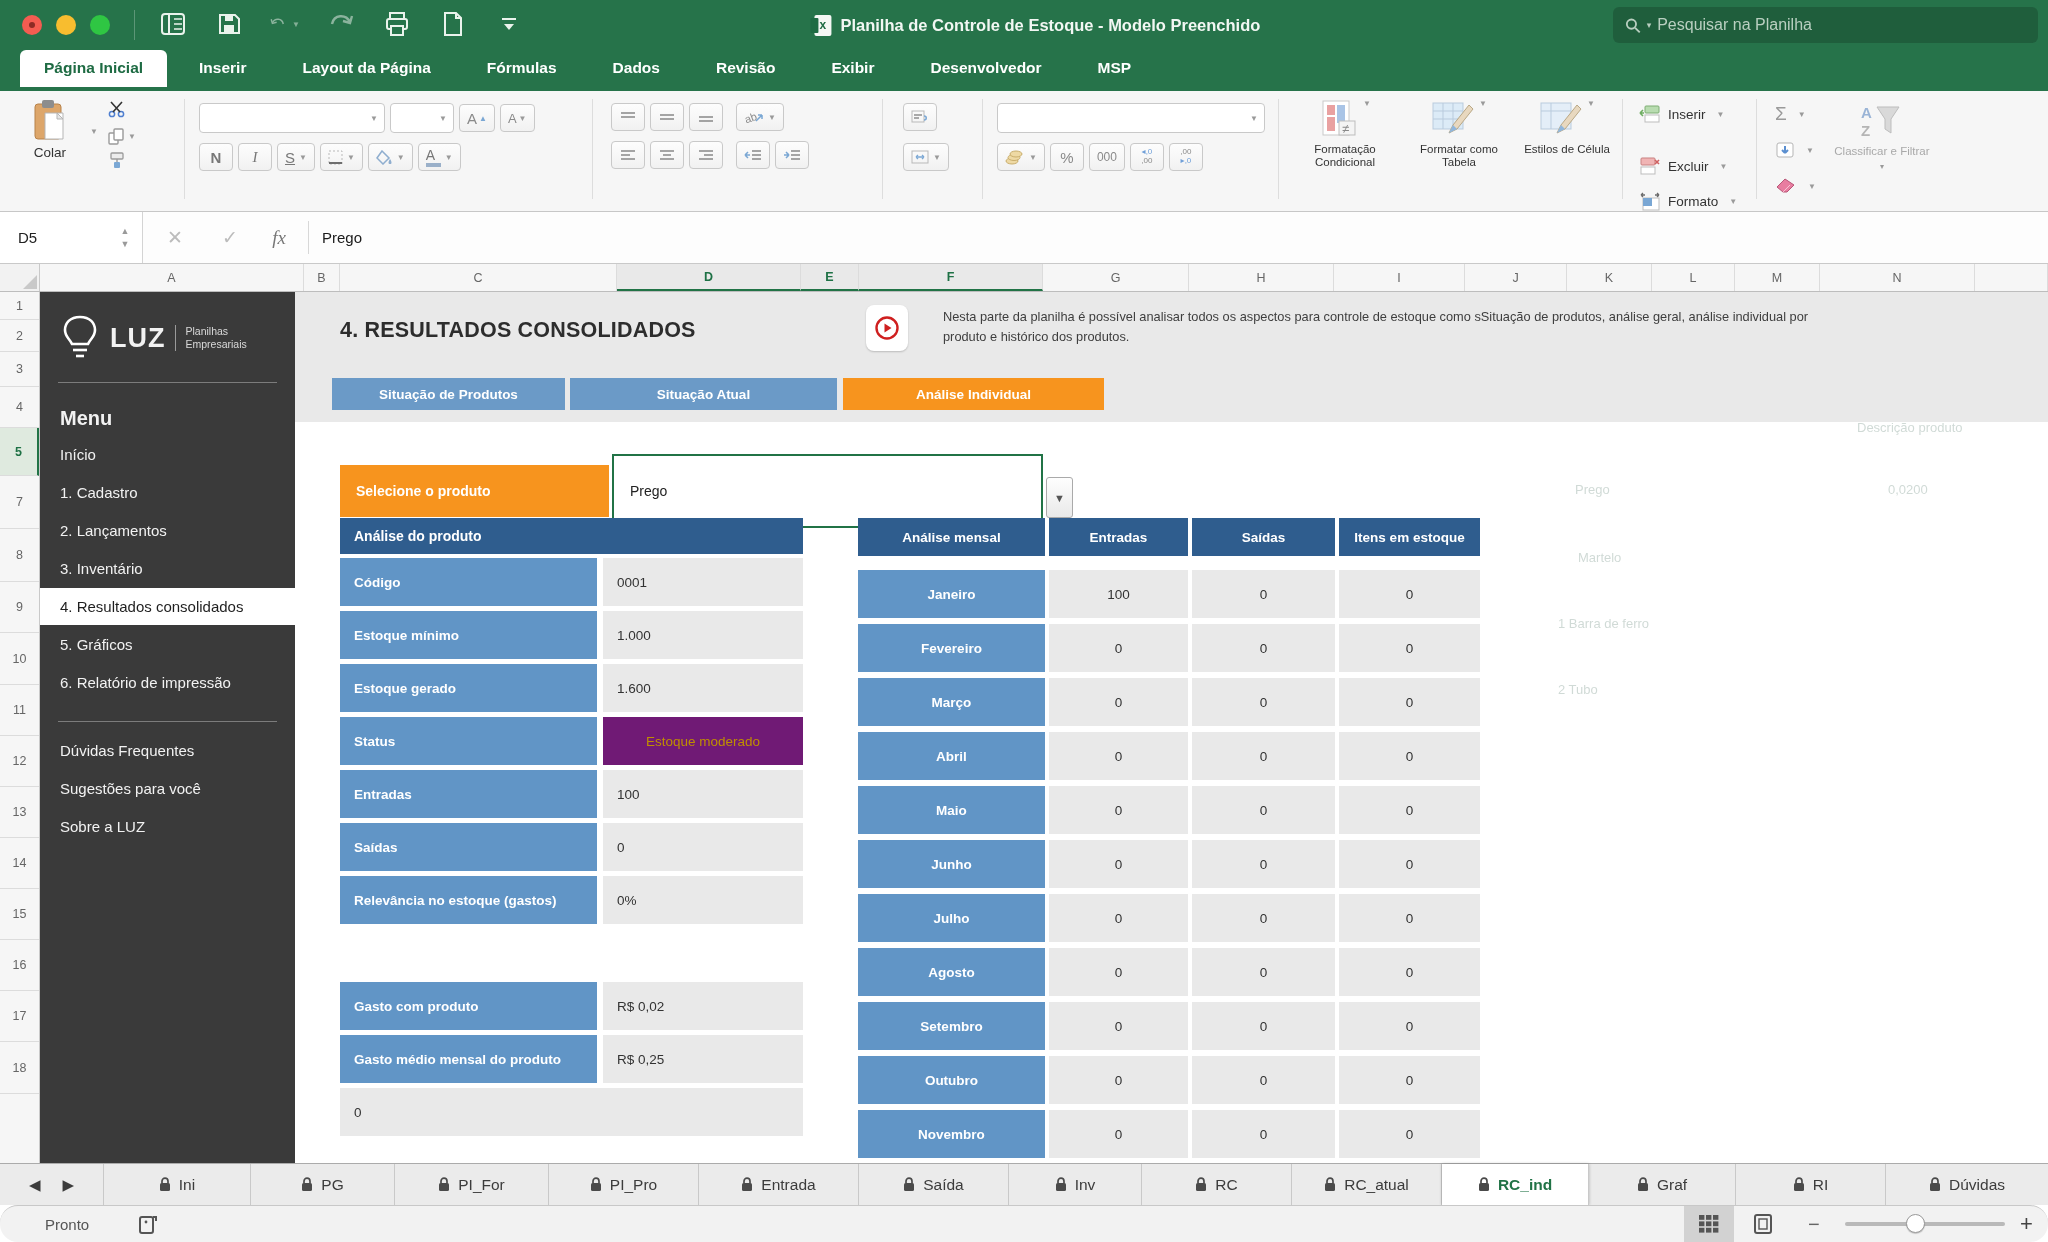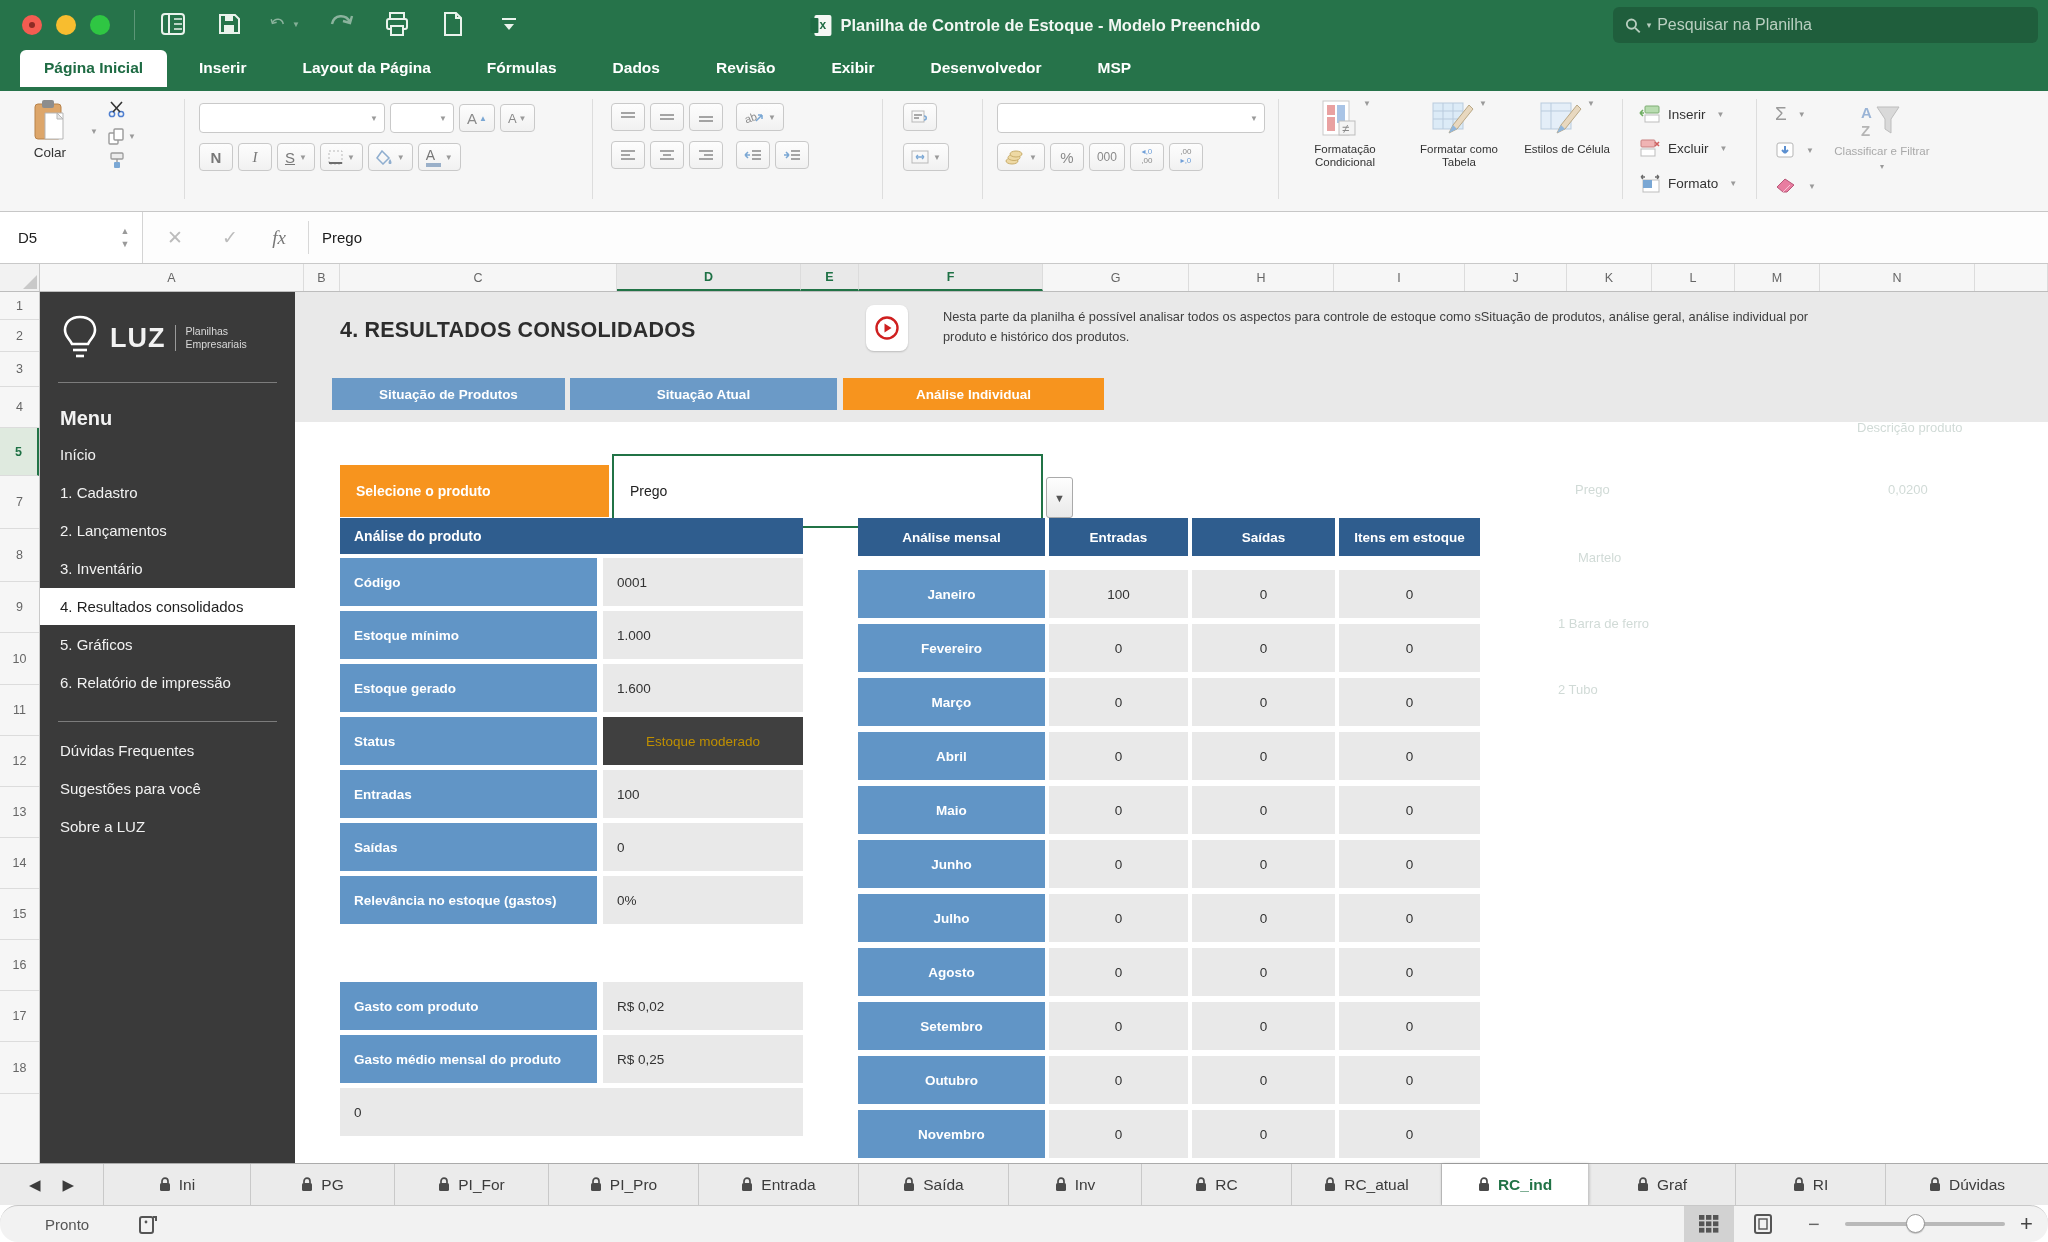--- a/index.html
+++ b/index.html
@@ -98,21 +98,21 @@
 
   .sel-label { position:absolute; left:340px; top:173px; width:269px; height:52px; background:#f7941e; color:#fff; font-size:14px; font-weight:bold; display:flex; align-items:center; padding-left:16px; }
   .sel-cell { position:absolute; left:612px; top:162px; width:431px; height:74px; background:#fff; border:2px solid #217346; display:flex; align-items:center; padding-left:16px; font-size:14px; color:#222; }
   .sel-handle { position:absolute; right:-5px; bottom:-5px; width:9px; height:9px; background:#217346; border:1px solid #fff; }
   .sel-dd { position:absolute; left:1046px; top:185px; width:27px; height:41px; background:linear-gradient(#fefefe,#e9e9e9); border:1px solid #aaa; border-radius:3px; display:flex; align-items:center; justify-content:center; color:#555; font-size:11px; }
 
   .pt-title { position:absolute; left:340px; top:226px; width:463px; height:36px; background:#2f5d8e; color:#fff; font-size:14px; font-weight:bold; display:flex; align-items:center; padding-left:14px; }
   .prow { position:absolute; left:340px; width:463px; height:48px; display:flex; gap:6px; }
   .pl { flex:0 0 257px; background:#6195c6; color:#fff; font-size:13.5px; font-weight:bold; display:flex; align-items:center; padding-left:14px; }
   .pv { flex:1; background:#e9e9e9; color:#333; font-size:13.5px; display:flex; align-items:center; padding-left:14px; }
-  .prow.status .pv { background:#404040; color:#bf8f00; justify-content:center; padding-left:0; }
+  .prow.status .pv { background:#701a75; color:#bf8f00; justify-content:center; padding-left:0; }
 
   .mhead { position:absolute; top:226px; height:38px; background:#2f5d8e; color:#fff; font-size:13.5px; font-weight:bold; display:flex; align-items:center; justify-content:center; }
   .mrow { position:absolute; left:858px; width:622px; height:48px; display:flex; gap:4px; }
   .mc { background:#6195c6; color:#fff; font-size:13.5px; font-weight:bold; display:flex; align-items:center; justify-content:center; flex:0 0 187px; }
   .mv { background:#e9e9e9; color:#333; font-size:13.5px; display:flex; align-items:center; justify-content:center; }
   .mv.v1 { flex:0 0 139px; } .mv.v2 { flex:0 0 143px; } .mv.v3 { flex:0 0 141px; }
 
   .ghost { position:absolute; color:rgba(120,150,138,.35); font-size:13px; white-space:nowrap; }
 
   
@@ -462,21 +462,21 @@
     <div class="rgroup sep" style="left:1622px;width:134px;padding-left:16px;">
       <div class="cellrow">
         <svg width="22" height="20" viewBox="0 0 22 20">
             <rect x="6" y="2" width="14" height="7" rx="1" fill="#b8dcb0" stroke="#7fae75"></rect>
             <path d="M5 9 l-4 0 M1 9 l3 -3 M1 9 l3 3" stroke="#6fae62" stroke-width="1.6" fill="none"></path>
             <rect x="6" y="11" width="14" height="7" fill="#fff" stroke="#bdbdbd"></rect>
           </svg>
         <span>Inserir</span>
           <span class="ddarrow">▼</span>
       </div>
-      <div class="cellrow" style="margin-top:4px">
+      <div class="cellrow" style="margin-top:22px">
         <svg width="22" height="20" viewBox="0 0 22 20">
             <rect x="2" y="2" width="14" height="7" rx="1" fill="#f0b4b4" stroke="#c98181"></rect>
             <path d="M16 4 l4 4 M20 4 l-4 4" stroke="#d06060" stroke-width="1.6"></path>
             <rect x="2" y="11" width="14" height="7" fill="#fff" stroke="#bdbdbd"></rect>
           </svg>
         <span>Excluir</span>
           <span class="ddarrow">▼</span>
       </div>
       <div class="cellrow" style="margin-top:5px">
         <svg width="22" height="20" viewBox="0 0 22 20">

